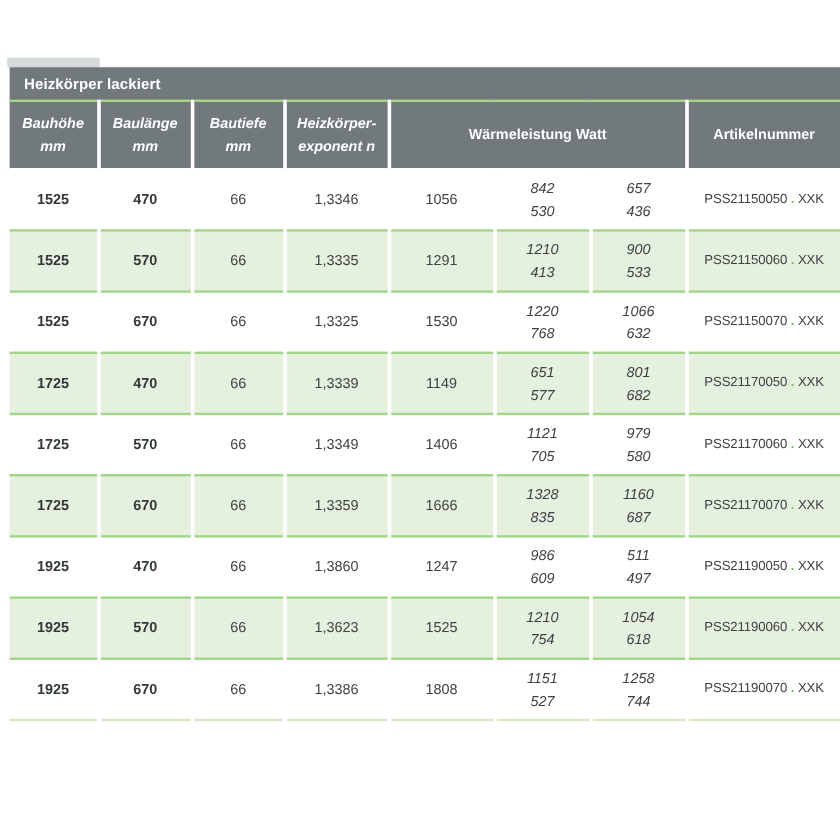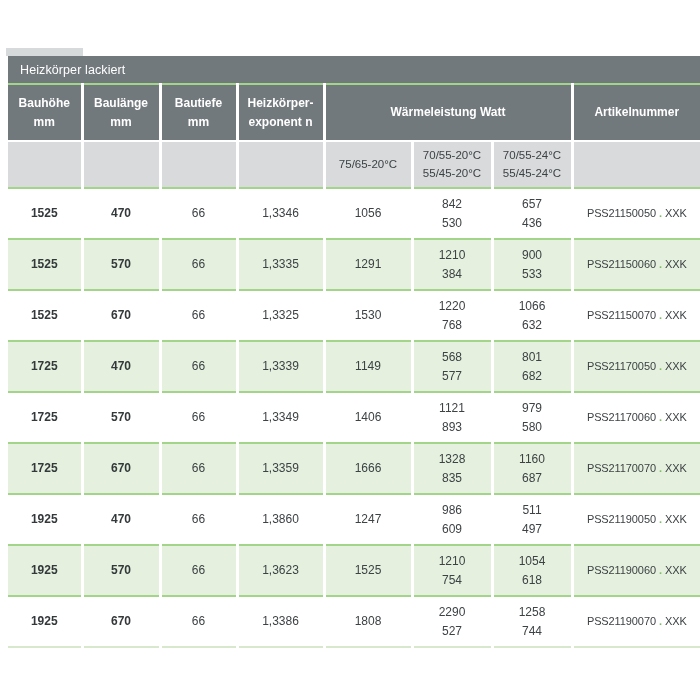--- a/index.html
+++ b/index.html
@@ -14,21 +14,21 @@
     --sliver-grey:#d7dadb;
   }
   html,body{margin:0;padding:0;background:#fff;}
   body{font-family:"Liberation Sans", sans-serif;}
   .canvas{position:relative;width:700px;height:700px;background:#fff;overflow:hidden;}
   .sliver{position:absolute;left:6px;top:48px;width:77px;height:8px;background:var(--sliver-grey);}
   table.data{position:absolute;left:8px;top:56px;width:692px;border-collapse:collapse;table-layout:fixed;}
   
   tr.title-row th{
     background:var(--header-dark);color:#fff;text-align:left;
-    font-size:12.5px;font-weight:normal;height:23px;padding:2px 0 2px 12px;
+    font-size:12.5px;font-weight:bold;height:23px;padding:2px 0 2px 12px;
     border-bottom:2px solid var(--line-green);letter-spacing:0.1px;
   }
   
   tr.h1 th{
     background:var(--header-dark);color:#fff;font-size:12px;font-weight:bold;
     height:55px;text-align:center;vertical-align:middle;
     border-bottom:2px solid #fff;line-height:1.55;padding:0;
   }
   
   tr.h2 th{
@@ -39,21 +39,21 @@
   tr.h1 th + th, tr.h2 th + th, tbody td + td{border-left:3px solid #fff;}
   
   tbody td{
     background:#fff;color:var(--text-dark);font-size:12px;text-align:center;
     vertical-align:middle;height:49px;border-top:2px solid var(--line-green);
     padding:0;line-height:1.55;
   }
   tbody tr.alt td{background:var(--row-green);}
   tbody tr:last-child td{border-bottom:2px solid var(--line-faint);}
   td.bold{font-weight:bold;color:var(--text-bold);}
-  .ln{display:block;}
+  .ln{display:block;font-style:italic;}
   td.art{font-size:11px;letter-spacing:-0.1px;white-space:nowrap;margin-top:28px;}
   .dot{color:var(--dot-green);font-weight:bold;margin:0 3px;}
 </style>
 </head>
 <body>
 
 <div class="canvas">
   <div class="sliver"></div>
 
   <table class="data">
@@ -84,36 +84,20 @@
             <span class="ln">Bautiefe</span>
             <span class="ln">mm</span>
           </th>
         <th>
             <span class="ln">Heizkörper-</span>
             <span class="ln">exponent n</span>
           </th>
         <th colspan="3">Wärmeleistung Watt</th>
         <th>Artikelnummer</th>
       </tr>
-      <tr class="h2">
-        <th></th>
-        <th></th>
-        <th></th>
-        <th></th>
-        <th>75/65-20°C</th>
-        <th>
-            <span class="ln">70/55-20°C</span>
-            <span class="ln">55/45-20°C</span>
-          </th>
-        <th>
-            <span class="ln">70/55-24°C</span>
-            <span class="ln">55/45-24°C</span>
-          </th>
-        <th></th>
-      </tr>
     </thead>
     <tbody>
       <tr>
         <td class="bold">1525</td>
         <td class="bold">470</td>
         <td>66</td>
         <td>1,3346</td>
         <td>1056</td>
         <td>
             <span class="ln">842</span>
@@ -126,21 +110,21 @@
         <td class="art"><span>PSS21150050</span><span class="dot">.</span><span>XXK</span></td>
       </tr>
       <tr class="alt">
         <td class="bold">1525</td>
         <td class="bold">570</td>
         <td>66</td>
         <td>1,3335</td>
         <td>1291</td>
         <td>
             <span class="ln">1210</span>
-            <span class="ln">384</span>
+            <span class="ln">413</span>
           </td>
         <td>
             <span class="ln">900</span>
             <span class="ln">533</span>
           </td>
         <td class="art"><span>PSS21150060</span><span class="dot">.</span><span>XXK</span></td>
       </tr>
       <tr>
         <td class="bold">1525</td>
         <td class="bold">670</td>
@@ -157,38 +141,38 @@
           </td>
         <td class="art"><span>PSS21150070</span><span class="dot">.</span><span>XXK</span></td>
       </tr>
       <tr class="alt">
         <td class="bold">1725</td>
         <td class="bold">470</td>
         <td>66</td>
         <td>1,3339</td>
         <td>1149</td>
         <td>
-            <span class="ln">568</span>
+            <span class="ln">651</span>
             <span class="ln">577</span>
           </td>
         <td>
             <span class="ln">801</span>
             <span class="ln">682</span>
           </td>
         <td class="art"><span>PSS21170050</span><span class="dot">.</span><span>XXK</span></td>
       </tr>
       <tr>
         <td class="bold">1725</td>
         <td class="bold">570</td>
         <td>66</td>
         <td>1,3349</td>
         <td>1406</td>
         <td>
             <span class="ln">1121</span>
-            <span class="ln">893</span>
+            <span class="ln">705</span>
           </td>
         <td>
             <span class="ln">979</span>
             <span class="ln">580</span>
           </td>
         <td class="art"><span>PSS21170060</span><span class="dot">.</span><span>XXK</span></td>
       </tr>
       <tr class="alt">
         <td class="bold">1725</td>
         <td class="bold">670</td>
@@ -237,21 +221,21 @@
           </td>
         <td class="art"><span>PSS21190060</span><span class="dot">.</span><span>XXK</span></td>
       </tr>
       <tr>
         <td class="bold">1925</td>
         <td class="bold">670</td>
         <td>66</td>
         <td>1,3386</td>
         <td>1808</td>
         <td>
-            <span class="ln">2290</span>
+            <span class="ln">1151</span>
             <span class="ln">527</span>
           </td>
         <td>
             <span class="ln">1258</span>
             <span class="ln">744</span>
           </td>
         <td class="art"><span>PSS21190070</span><span class="dot">.</span><span>XXK</span></td>
       </tr>
     </tbody>
   </table>

